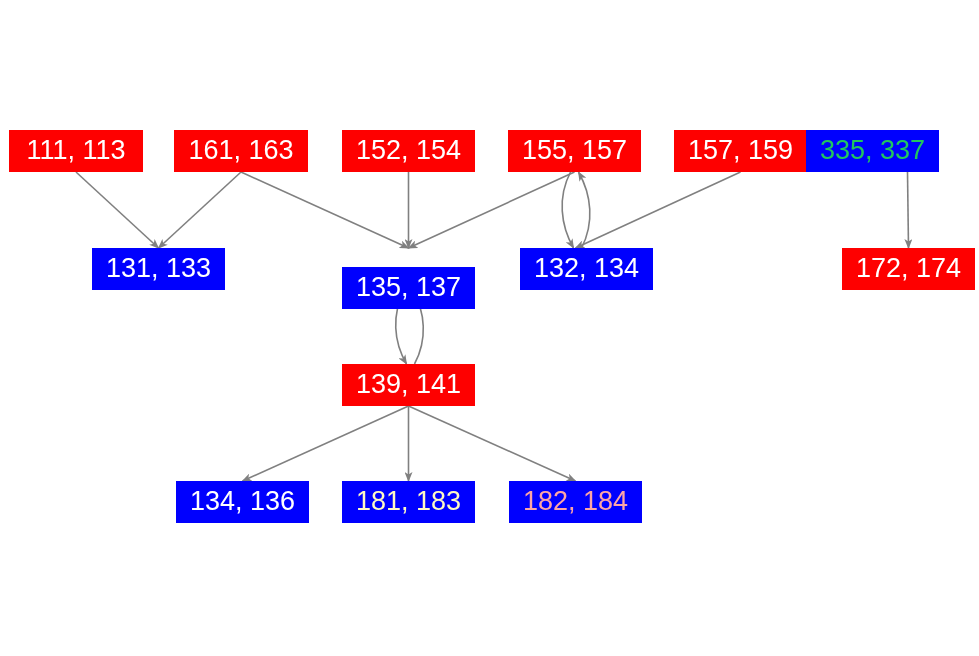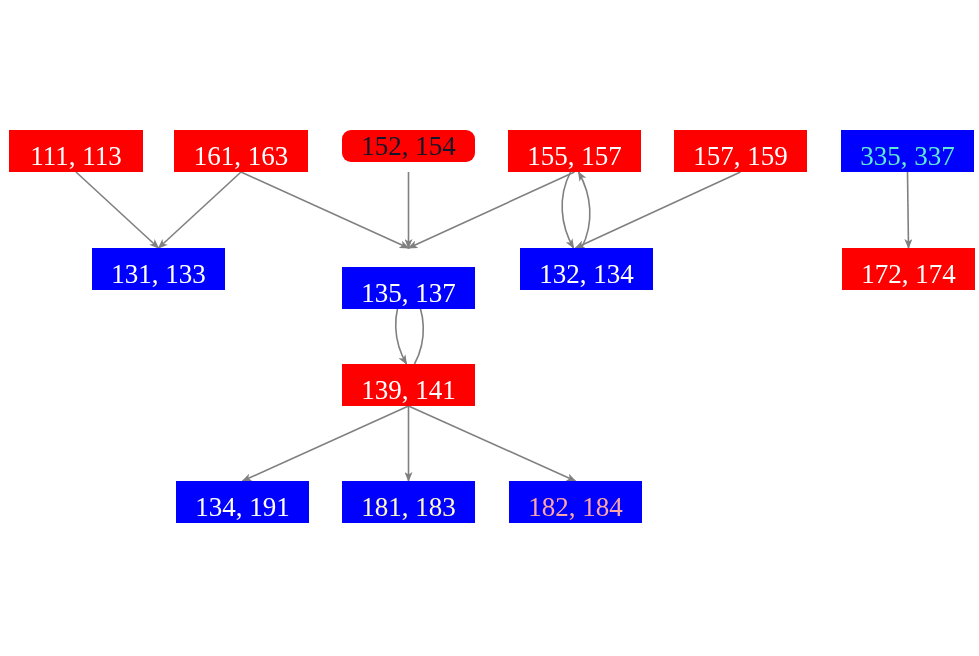--- a/index.html
+++ b/index.html
@@ -20,29 +20,28 @@
     left: 0;
     top: 0;
     width: 979px;
     height: 656px;
     pointer-events: none;
   }
   .node {
     position: absolute;
     box-sizing: border-box;
     display: flex;
-    align-items: flex-end;
+    align-items: center;
     justify-content: center;
     color: #ffffff;
     font-size: 27px;
     line-height: 1;
     letter-spacing: 0px;
     white-space: nowrap;
     padding-bottom: 2px;
-    font-family: Liberation Serif, serif;
   }
   .node-label {
     pointer-events: none;
   }
 </style>
 </head>
 <body>
 
 <div id="canvas">
   <svg id="edge-layer" width="979" height="656" viewBox="0 0 979 656">
@@ -68,49 +67,49 @@
         <path d="M408.5,406 L575.5,481" fill="none" stroke="#808080" stroke-width="1.6" marker-end="url(#arrowhead)"></path>
       </g>
   </svg>
   <div id="nodes-group">
       <div class="node" style="left: 9px; top: 130px; width: 134px; height: 42px; background: rgb(254, 0, 0); color: rgb(255, 255, 255);">
         <span class="node-label">111, 113</span>
       </div>
       <div class="node" style="left: 174px; top: 130px; width: 134px; height: 42px; background: rgb(254, 0, 0); color: rgb(255, 255, 255);">
         <span class="node-label">161, 163</span>
       </div>
-      <div class="node" style="left: 342px; top: 130px; width: 133px; height: 32px; background: rgb(254, 0, 0); color: #0f172a; border-radius: 9px;">
+      <div class="node" style="left: 342px; top: 130px; width: 133px; height: 42px; background: rgb(254, 0, 0); color: #ffffff;">
         <span class="node-label">152, 154</span>
       </div>
       <div class="node" style="left: 508px; top: 130px; width: 133px; height: 42px; background: rgb(254, 0, 0); color: #ffffff;">
         <span class="node-label">155, 157</span>
       </div>
       <div class="node" style="left: 674px; top: 130px; width: 133px; height: 42px; background: rgb(254, 0, 0); color: rgb(255, 255, 255);">
         <span class="node-label">157, 159</span>
       </div>
-      <div class="node" style="left: 841px; top: 130px; width: 133px; height: 42px; background: rgb(0, 0, 254); color: #5eead4;">
+      <div class="node" style="left: 806px; top: 130px; width: 133px; height: 42px; background: rgb(0, 0, 254); color: #22c55e;">
         <span class="node-label">335, 337</span>
       </div>
       <div class="node" style="left: 92px; top: 248px; width: 133px; height: 42px; background: rgb(0, 0, 254); color: rgb(255, 255, 255);">
         <span class="node-label">131, 133</span>
       </div>
       <div class="node" style="left: 342px; top: 248px; width: 133px; height: 42px; background: rgb(0, 0, 254); color: rgb(255, 255, 255); margin-top: 19px;">
         <span class="node-label">135, 137</span>
       </div>
       <div class="node" style="left: 520px; top: 248px; width: 133px; height: 42px; background: rgb(0, 0, 254); color: rgb(255, 255, 255);">
         <span class="node-label">132, 134</span>
       </div>
       <div class="node" style="left: 842px; top: 248px; width: 133px; height: 42px; background: rgb(254, 0, 0); color: rgb(255, 255, 255);">
         <span class="node-label">172, 174</span>
       </div>
       <div class="node" style="left: 342px; top: 364px; width: 133px; height: 42px; background: rgb(254, 0, 0); color: rgb(255, 255, 255);">
         <span class="node-label">139, 141</span>
       </div>
       <div class="node" style="left: 176px; top: 481px; width: 133px; height: 42px; background: rgb(0, 0, 254); color: rgb(255, 255, 255);">
-        <span class="node-label">134, 191</span>
+        <span class="node-label">134, 136</span>
       </div>
       <div class="node" style="left: 342px; top: 481px; width: 133px; height: 42px; background: rgb(0, 0, 254); color: #fef9c3;">
         <span class="node-label">181, 183</span>
       </div>
       <div class="node" style="left: 509px; top: 481px; width: 133px; height: 42px; background: rgb(0, 0, 254); color: #fca5a5;">
         <span class="node-label">182, 184</span>
       </div>
     </div>
 </div>
 

